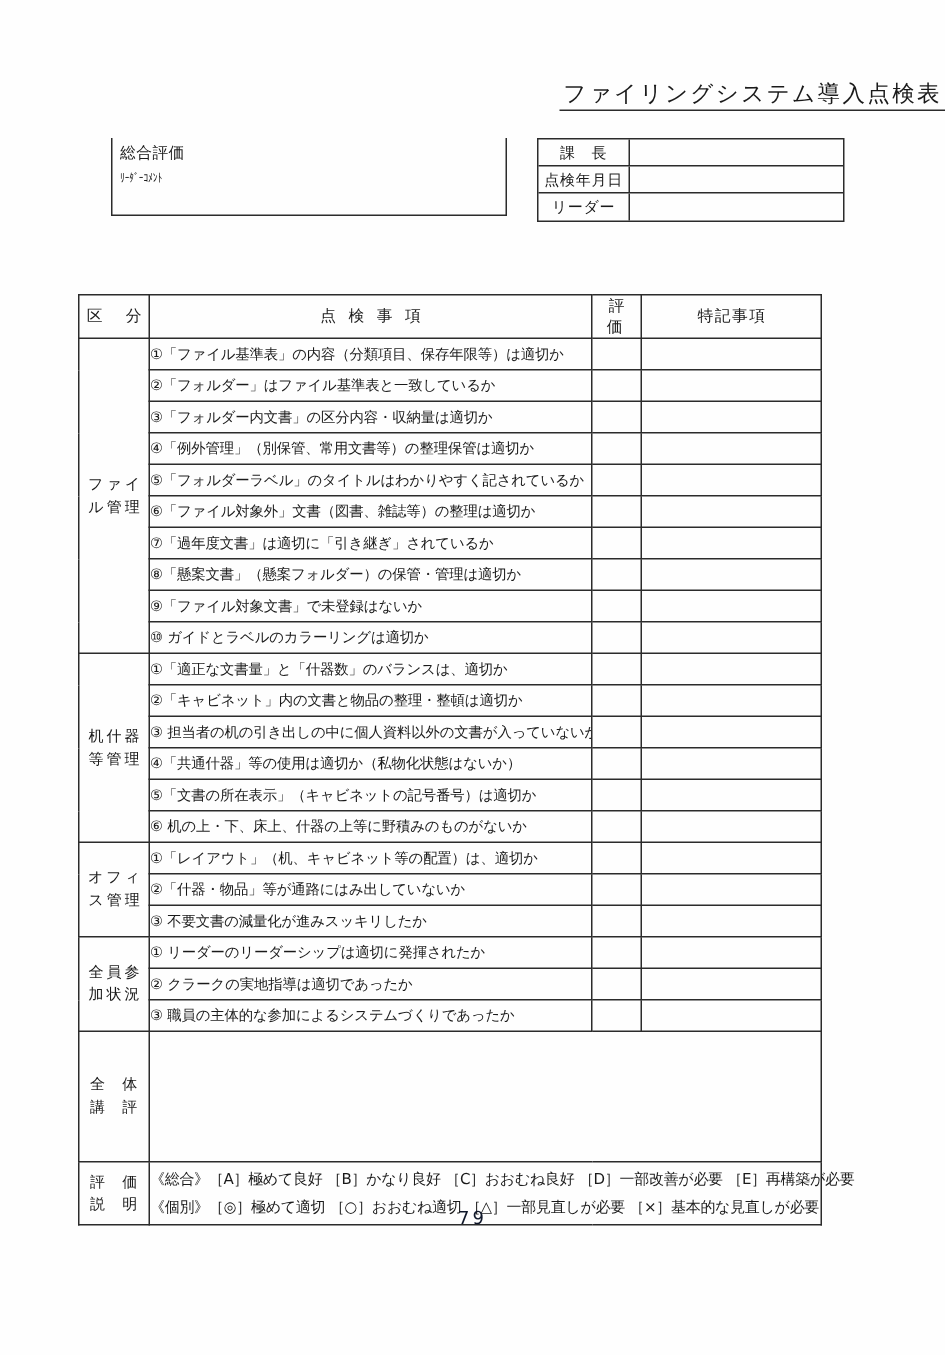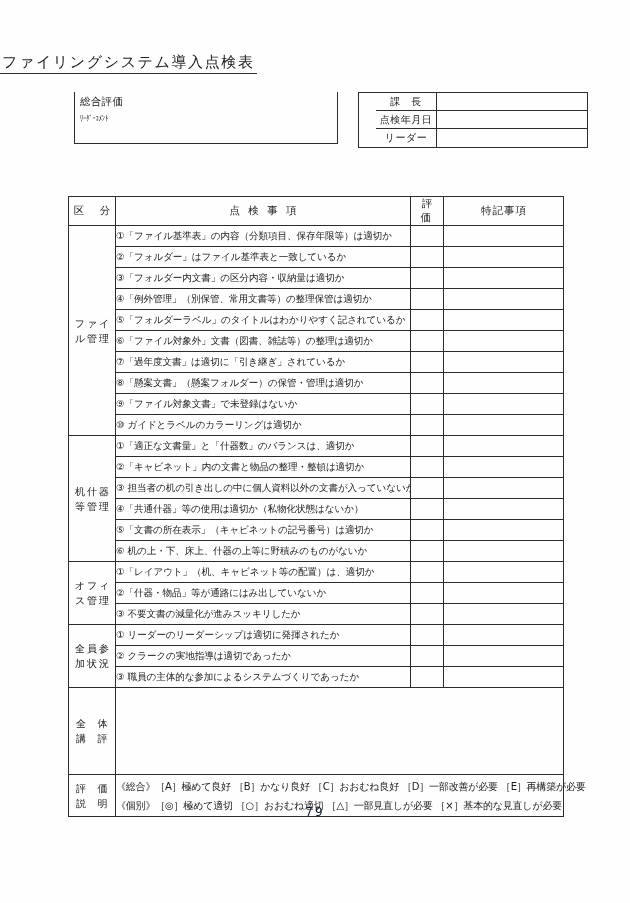--- a/index.html
+++ b/index.html
@@ -22,21 +22,21 @@
     height: 903px;
     background: #fefefe;
   }
 
   
   .title-wrap {
     position: absolute;
     left: 0;
     top: 52px;
     width: 630px;
-    text-align: left;
+    text-align: right;
   }
   .doc-title {
     display: inline-block;
     font-size: 15px;
     letter-spacing: 1.6px;
     font-weight: 500;
     border-bottom: 1px solid #2b2b2b;
     padding: 0 2px 2px 2px;
     line-height: 18px;
   }
@@ -89,24 +89,23 @@
     font-size: 8px;
     letter-spacing: 0px;
     transform: scaleX(0.78);
     transform-origin: left center;
   }
 
   .hdr-right {
     position: absolute;
     left: 358px;
     top: 92px;
-    width: 230px;
+    width: 205px;
     border: 1px solid #2b2b2b;
     box-sizing: border-box;
-    padding-left: 17px;
   }
   .hdr-right-row {
     display: flex;
     height: 18px;
     border-bottom: 1px solid #2b2b2b;
     box-sizing: border-box;
   }
   .hdr-right-row:last-child { border-bottom: none; }
   .hdr-right-label {
     width: 61px;
@@ -119,21 +118,21 @@
     letter-spacing: 0.5px;
     white-space: nowrap;
   }
   .hdr-right-value {
     flex: 1;
   }
 
   
   .main-table {
     position: absolute;
-    left: 68px;
+    left: 52px;
     top: 196px;
     width: 495px;
     border-collapse: collapse;
     table-layout: fixed;
   }
   .main-table td, .main-table th {
     border: 1px solid #2b2b2b;
     padding: 0;
     font-weight: normal;
     vertical-align: middle;

